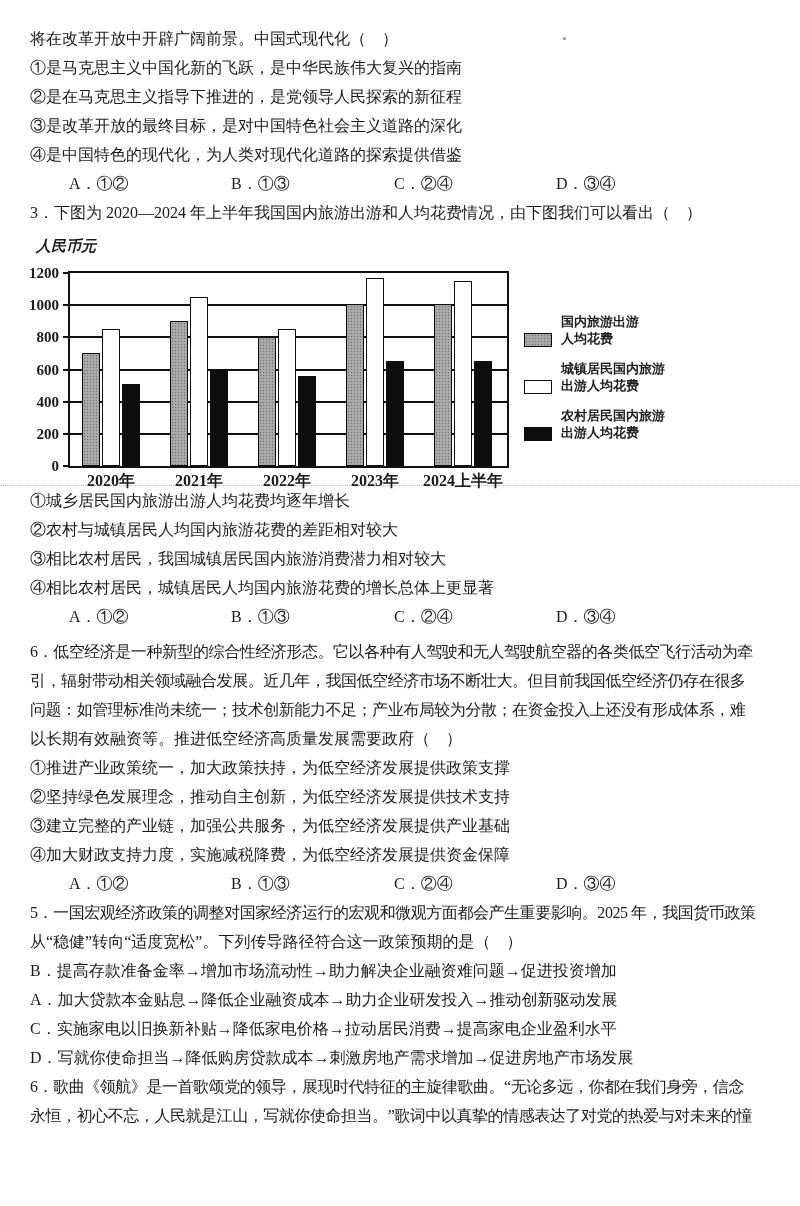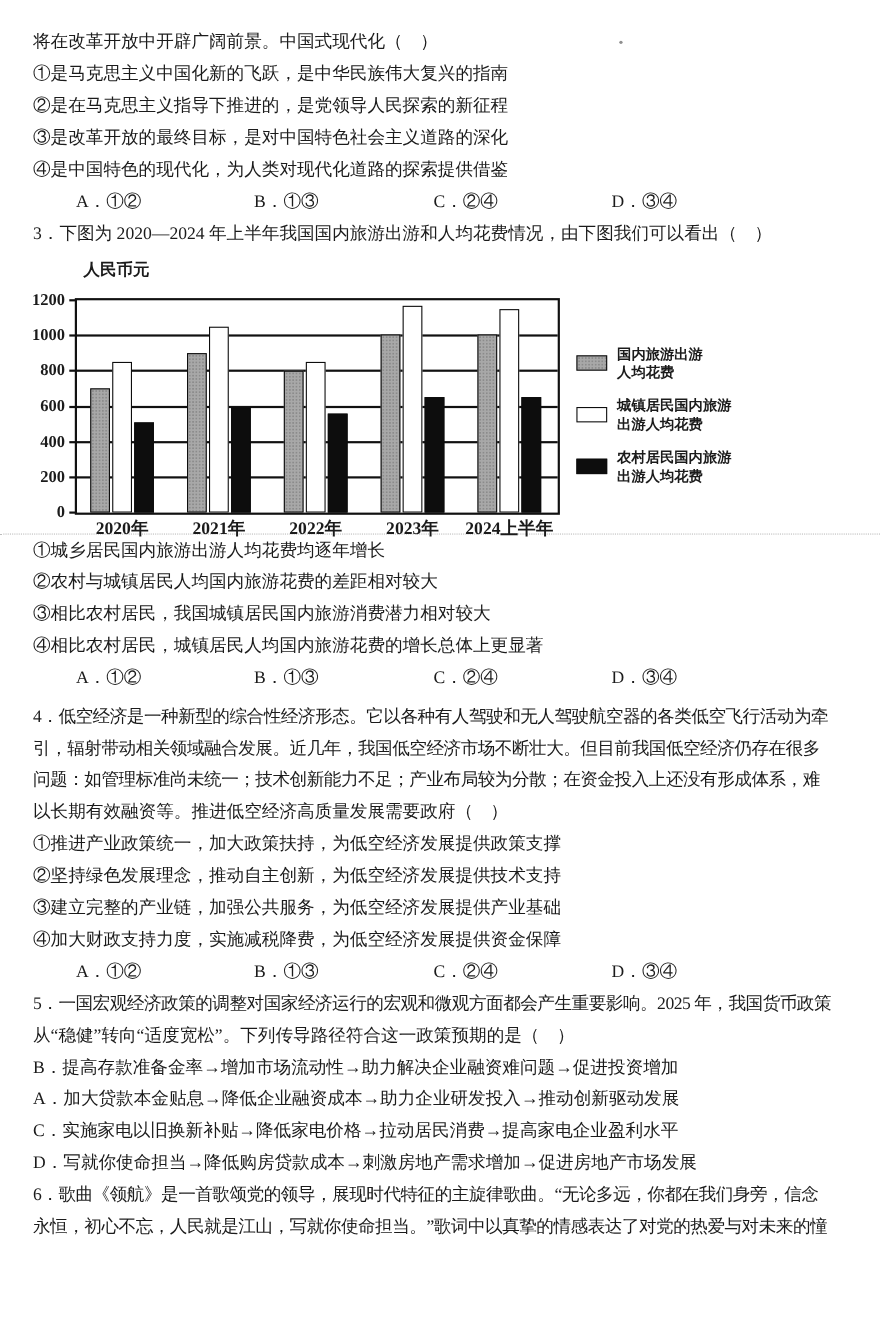--- a/index.html
+++ b/index.html
@@ -18,37 +18,37 @@
   .tight{letter-spacing:-0.45px;}
   .opt-row{display:flex;height:29px;margin-left:39px;}
   .opt-row span{white-space:nowrap;}
   .opt-row .c1{width:162px;}
   .opt-row .c2{width:163px;}
   .opt-row .c3{width:162px;}
   .stray-dot{position:absolute;left:563px;top:37px;width:3px;height:3px;background:#8f8f8f;border-radius:50%;}
 
   
   .chart-wrap{position:relative;height:258px;}
-  .y-unit{position:absolute;left:6px;top:10px;font-weight:bold;font-size:15px;line-height:18px;margin-left:40px;}
+  .y-unit{position:absolute;left:6px;top:10px;font-style:italic;font-weight:bold;font-size:15px;line-height:18px;}
   .plot{position:absolute;left:38px;top:44px;width:437px;height:193px;border:2px solid #111;background:#fff;}
   .grid{position:absolute;left:0;width:100%;height:2px;background:#111;}
   .ymark{position:absolute;left:-7px;width:7px;height:2px;background:#111;}
   .ytick{position:absolute;left:-11px;transform:translateX(-100%);height:20px;line-height:20px;
          font-weight:bold;font-size:15px;white-space:nowrap;}
   .bar{position:absolute;bottom:0;width:18px;box-sizing:border-box;border:1.6px solid #0d0d0d;}
   .bar-stippled-gray,.swatch-stippled-gray{
     background-color:#a8a8a8;
     background-image:radial-gradient(#6e6e6e 24%,rgba(0,0,0,0) 26%);
     background-size:3px 3px;
   }
   .bar-white,.swatch-white{background:#fff;}
   .bar-black,.swatch-black{background:#0d0d0d;}
   .xlabel{position:absolute;top:197px;width:96px;text-align:center;font-weight:bold;font-size:16px;line-height:22px;white-space:nowrap;}
   .legend{position:absolute;left:494px;top:86px;display:flex;flex-direction:column;gap:13px;}
-  .lg-item{display:flex;align-items:center;gap:9px;}
+  .lg-item{display:flex;align-items:flex-end;gap:9px;}
   .swatch{width:28px;height:14px;box-sizing:border-box;border:1.6px solid #0d0d0d;flex:none;}
   .lg-label{font-weight:bold;font-size:13px;line-height:17px;white-space:pre-line;}
   .divider{margin:0 -30px;height:0;border-top:1px dotted #bcbcbc;}
   section{display:block;}
   .mt6{margin-top:6px;}
 </style>
 </head>
 <body>
 
 <div class="page">
@@ -140,21 +140,21 @@
     <div class="line">④相比农村居民，城镇居民人均国内旅游花费的增长总体上更显著</div>
     <div class="opt-row">
       <span class="c1">A．①②</span>
       <span class="c2">B．①③</span>
       <span class="c3">C．②④</span>
       <span>D．③④</span>
     </div>
   </section>
 
   <section class="mt6">
-    <div class="line tight">4．低空经济是一种新型的综合性经济形态。它以各种有人驾驶和无人驾驶航空器的各类低空飞行活动为牵</div>
+    <div class="line tight">6．低空经济是一种新型的综合性经济形态。它以各种有人驾驶和无人驾驶航空器的各类低空飞行活动为牵</div>
     <div class="line tight">引，辐射带动相关领域融合发展。近几年，我国低空经济市场不断壮大。但目前我国低空经济仍存在很多</div>
     <div class="line tight">问题：如管理标准尚未统一；技术创新能力不足；产业布局较为分散；在资金投入上还没有形成体系，难</div>
     <div class="line">以长期有效融资等。推进低空经济高质量发展需要政府（　）</div>
     <div class="line">①推进产业政策统一，加大政策扶持，为低空经济发展提供政策支撑</div>
     <div class="line">②坚持绿色发展理念，推动自主创新，为低空经济发展提供技术支持</div>
     <div class="line">③建立完整的产业链，加强公共服务，为低空经济发展提供产业基础</div>
     <div class="line">④加大财政支持力度，实施减税降费，为低空经济发展提供资金保障</div>
     <div class="opt-row">
       <span class="c1">A．①②</span>
       <span class="c2">B．①③</span>

